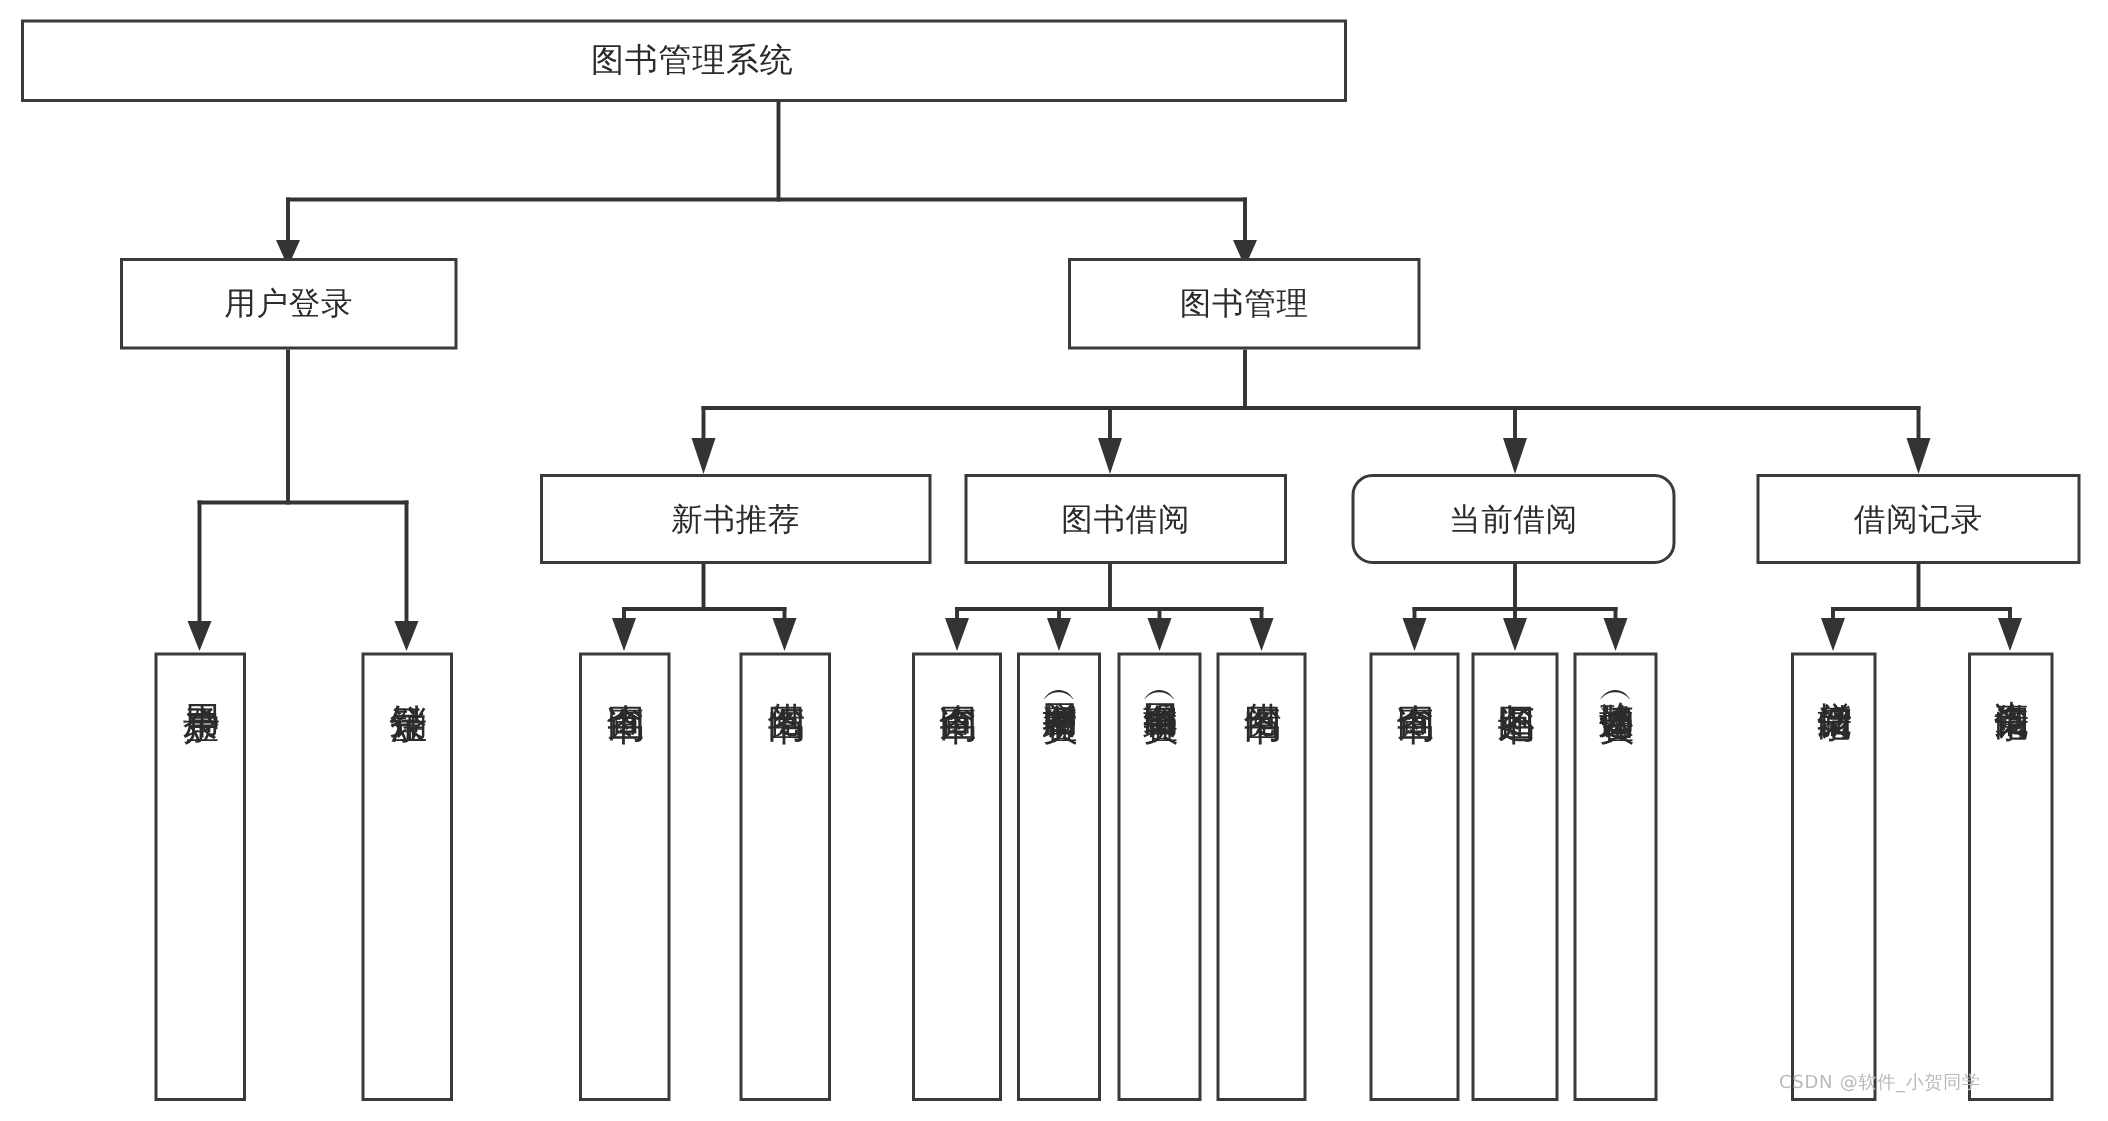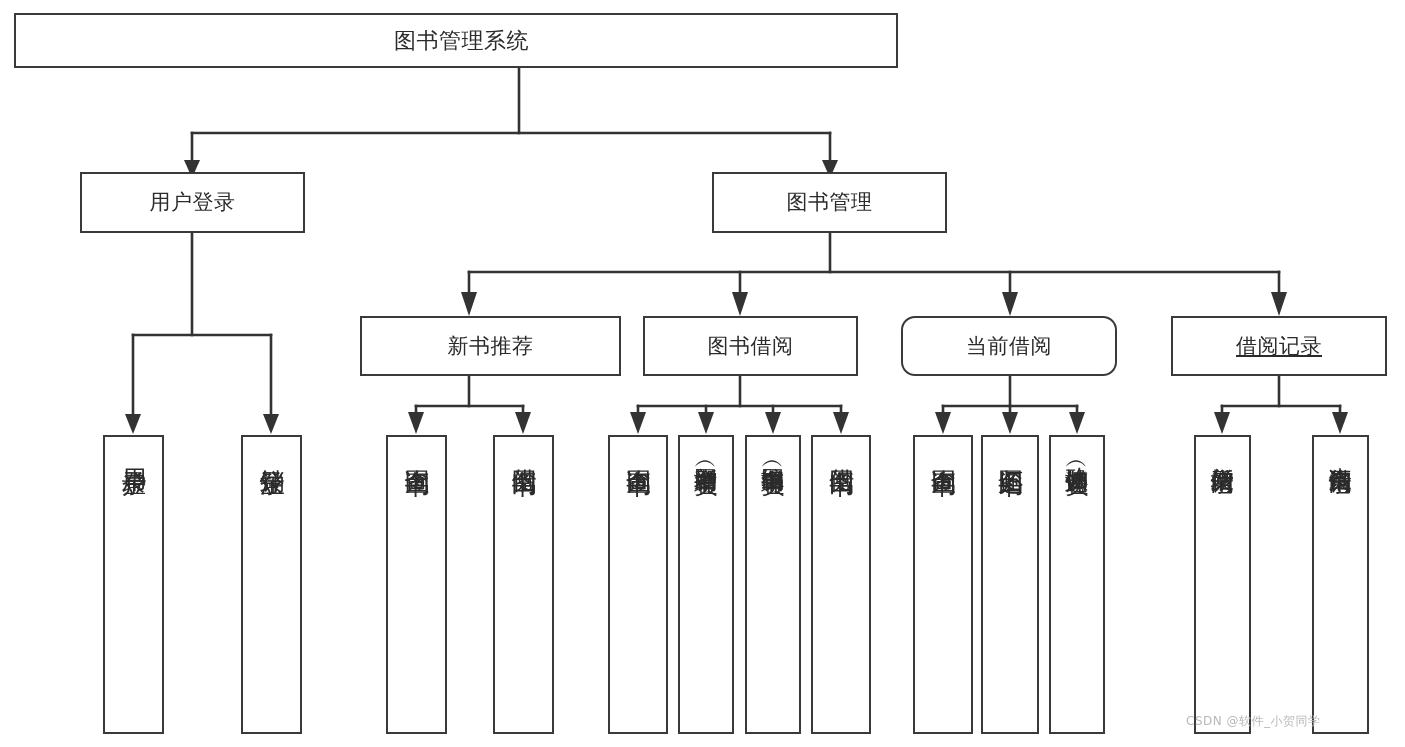--- a/index.html
+++ b/index.html
@@ -173,21 +173,21 @@
   </div>
 
   <div class="node horiz" style="left:633px; top:316px; width:215px; height:60px;margin-left:10px;">
     <span class="lbl">图书借阅</span>
   </div>
 
   <div class="node horiz" style="left:901px; top:316px; width:216px; height:60px;border-radius:14px;">
     <span class="lbl">当前借阅</span>
   </div>
 
-  <div class="node horiz" style="left:1171px; top:316px; width:216px; height:60px;text-decoration:underline;">
+  <div class="node horiz" style="left:1171px; top:316px; width:216px; height:60px;">
     <span class="lbl">借阅记录</span>
   </div>
 
   <div class="node vert" style="left:103px; top:435px; width:61px; height:299px;">
     <span class="lbl">用户登录</span>
   </div>
 
   <div class="node vert" style="left:241px; top:435px; width:61px; height:299px;">
     <span class="lbl">注销登录</span>
   </div>

